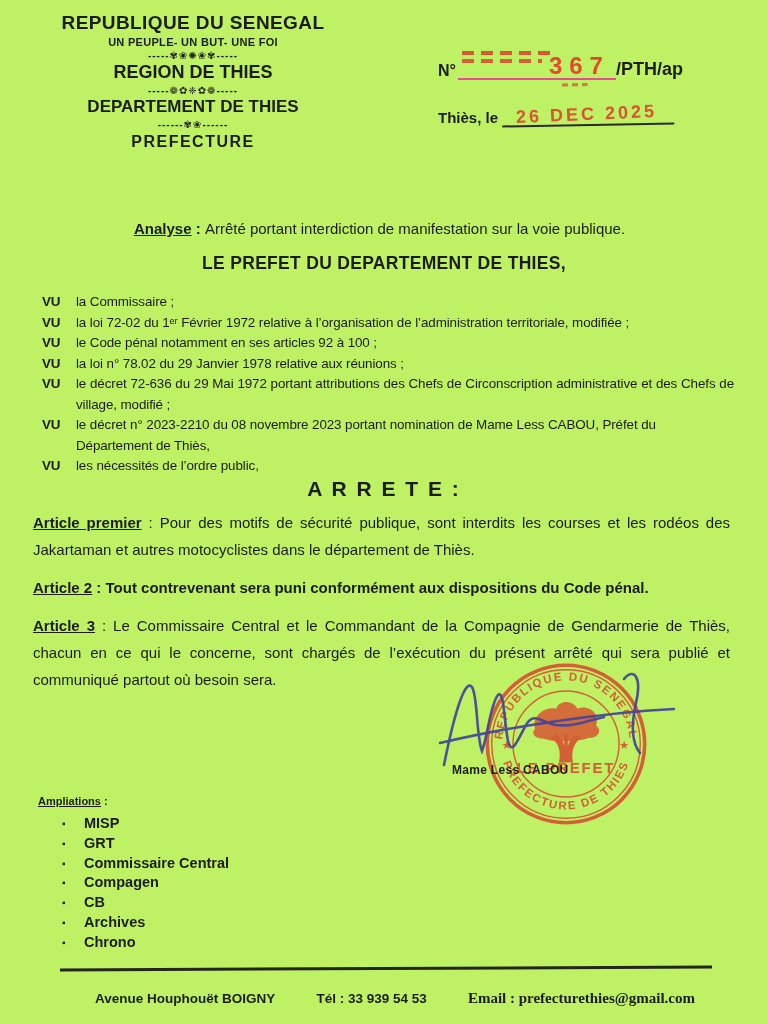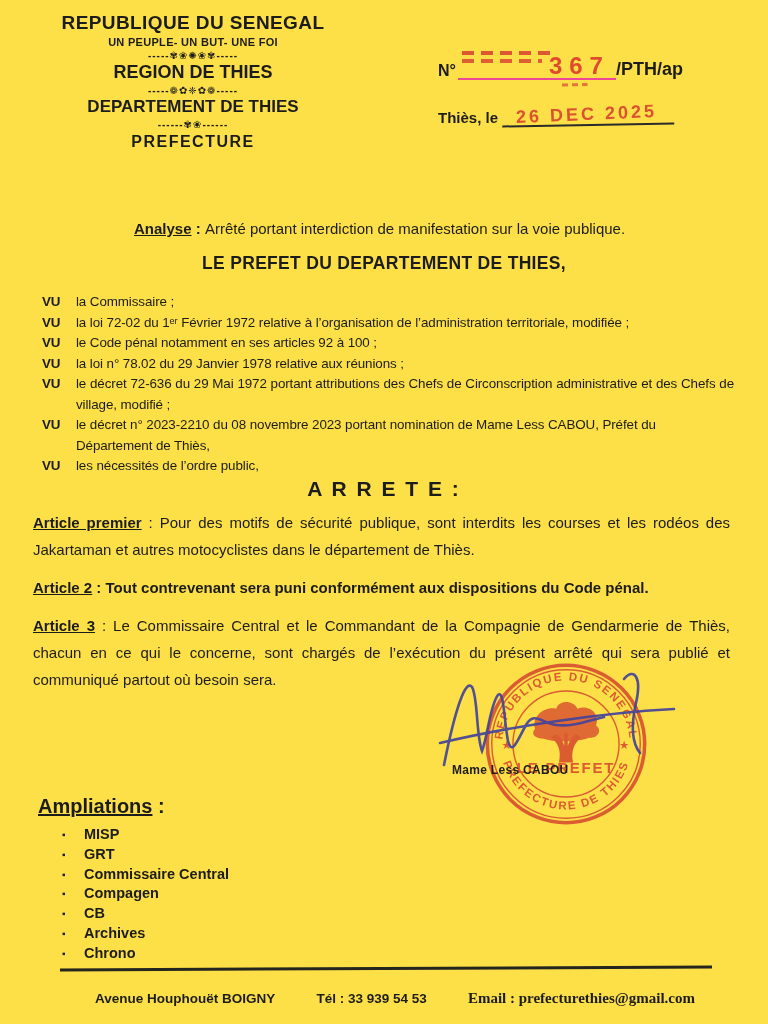--- a/index.html
+++ b/index.html
@@ -1,18 +1,18 @@
 <!DOCTYPE html>
 <html><head>
 <meta charset="utf-8">
 <style>
   html,body{margin:0;padding:0;background:#ffffff;}
   .page{
     position:relative;width:768px;height:1024px;margin:0 auto;
-    background:#fde047;color:#1c1c1c;
+    background:#bef264;color:#1c1c1c;
     font-family:"Liberation Sans","DejaVu Sans",sans-serif;
     overflow:hidden;
   }
   
   .letterhead{position:absolute;left:36px;top:12px;width:314px;text-align:center;}
   .lh-country{font-size:19px;font-weight:bold;letter-spacing:.4px;}
   .lh-motto{font-size:11px;font-weight:bold;margin-top:2px;letter-spacing:.3px;}
   .lh-div{font-size:10px;font-weight:bold;margin-top:2px;letter-spacing:1px;}
   .lh-region{font-size:18px;font-weight:bold;margin-top:1px;}
   .lh-department{font-size:17px;font-weight:bold;margin-top:1px;}
@@ -63,21 +63,21 @@
   .stamp-arc{fill:#d84a2f;font-size:13px;font-weight:bold;letter-spacing:2px;
     font-family:"Liberation Sans","DejaVu Sans",sans-serif;}
   .stamp-center{fill:#d84a2f;font-size:17px;font-weight:bold;letter-spacing:2px;
     font-family:"Liberation Sans","DejaVu Sans",sans-serif;}
   .stamp-star{fill:#d84a2f;font-size:13px;}
   .signature-svg{position:absolute;left:438px;top:665px;width:240px;height:125px;}
   .signer-name{position:absolute;left:452px;top:763px;font-size:12px;font-weight:bold;
     letter-spacing:.3px;}
   
   .ampliations{position:absolute;left:38px;top:795px;}
-  .amp-label{font-size:20px;font-weight:bold;}
+  .amp-label{font-size:11px;font-weight:bold;}
   .amp-label .u{text-decoration:underline;}
   .amp-list{margin:7px 13px 0 24px;padding:0;list-style:none;font-weight:bold;}
   .amp-item{font-size:14.5px;line-height:19.8px;}
   .amp-bullet{display:inline-block;width:22px;font-size:10px;vertical-align:1px;}
   
   .footer-rule{position:absolute;left:60px;top:967px;width:652px;height:3px;
     background:#25251f;transform:rotate(-.25deg);}
   .footer{position:absolute;left:95px;top:990px;width:600px;display:flex;
     justify-content:space-between;align-items:baseline;font-weight:bold;font-size:13.5px;}
   .footer-email{font-family:"Liberation Serif","DejaVu Serif",serif;font-size:15px;}

